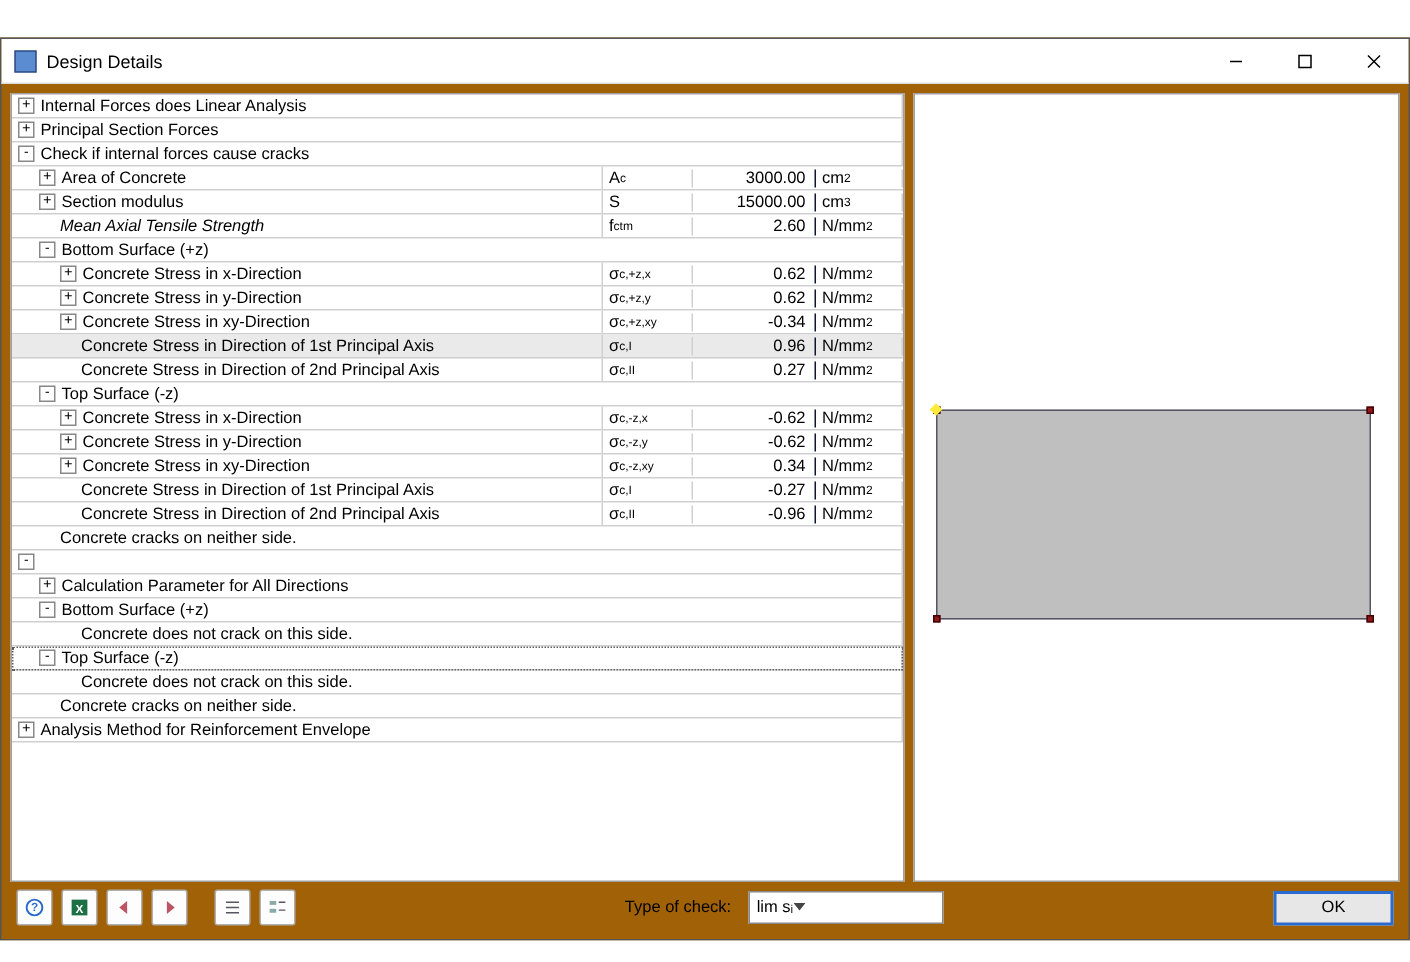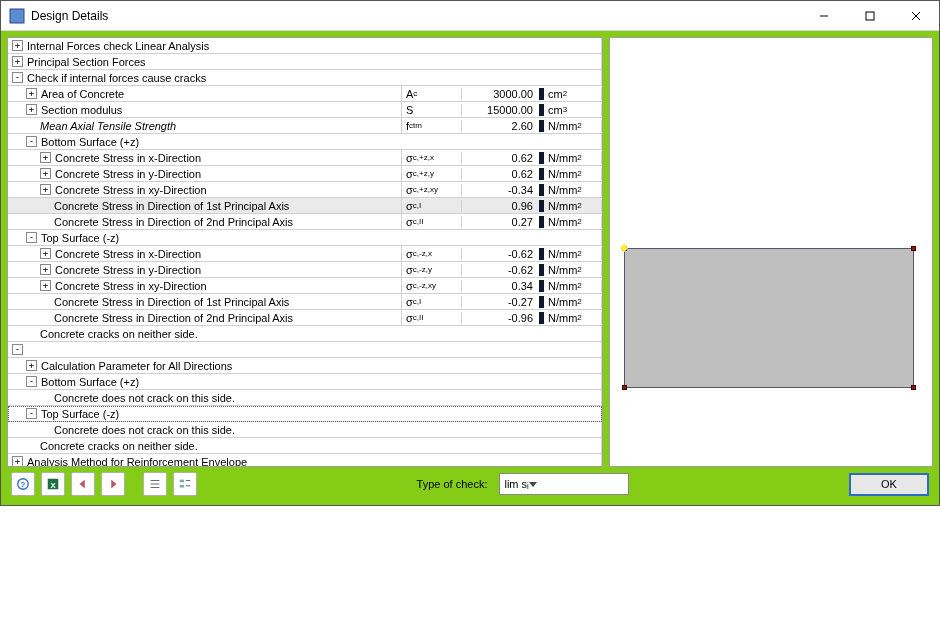--- a/index.html
+++ b/index.html
@@ -1,34 +1,34 @@
 <!DOCTYPE html>
 <html><head>
 <meta charset="utf-8">
 <style>
   * { box-sizing: border-box; }
   html, body { margin:0; padding:0; font-family: "Segoe UI", Tahoma, sans-serif; font-size:11px; color:#000; background:#fff; }
-  .window { width:940px; height:506px; border:1px solid #555; background:#84cc16; position:relative; display:flex; flex-direction:column; }
+  .window { width:940px; height:602px; border:1px solid #555; background:#a16207; position:relative; display:flex; flex-direction:column;margin-top:25px; }
   .titlebar { height:30px; background:#fff; display:flex; align-items:center; padding:0 0 0 8px; border-bottom:1px solid #ddd; }
   .titlebar .title { flex:1; font-size:12px; }
   .titlebar .icon-app { width:16px; height:16px; margin-right:6px; display:inline-flex; align-items:center; justify-content:center; }
   .winbtn { width:46px; height:30px; display:flex; align-items:center; justify-content:center; }
   .body { flex:1; display:flex; padding:6px 6px 0 6px; gap:6px; min-height:0; }
   .left-panel { width:596px; border:1px solid #a0a0a0; background:#fff; display:flex; flex-direction:column; }
   .blue-header { background:#dbe7f3; height:18px; display:flex; align-items:center; padding:0 6px; font-size:11px; border-bottom:1px solid #c0c0c0; }
   .blue-header .left { color:#1a3b8f; }
   .blue-header .spacer { flex:1; }
   .blue-header .right { color:#1a3b8f; }
   .tree { flex:1; overflow:auto; }
   .row { height:16px; border-bottom:1px solid #d0d0d0; display:flex; align-items:center; }
   .row.selected { background:#eaeaea; }
   .row.dotted { outline:1px dotted #606060; outline-offset:-1px; }
   .cell-label { display:flex; align-items:center; height:100%; border-right:1px solid #d0d0d0; padding-left:4px; overflow:hidden; white-space:nowrap; }
   .cell-sym   { width:60px; border-right:1px solid #d0d0d0; padding-left:4px; display:flex; align-items:center; }
-  .cell-val   { width:82px; border-right:5px solid #0f172a; padding-right:6px; text-align:right; display:flex; align-items:center; justify-content:flex-end; }
+  .cell-val   { width:82px; border-right:1px solid #0f172a; padding-right:6px; text-align:right; display:flex; align-items:center; justify-content:flex-end; }
   .cell-unit  { width:58px; border-right:1px solid #d0d0d0; padding-left:4px; display:flex; align-items:center; }
   .exp { width:11px; height:11px; border:1px solid #888; margin-right:4px; display:inline-flex; align-items:center; justify-content:center; font-size:9px; line-height:9px; font-family:monospace; background:#fff; flex-shrink:0; }
   .ind { width:14px; flex-shrink:0; }
   .sup { font-size:8px; vertical-align:super; }
   .sub { font-size:8px; vertical-align:sub; }
   .right-panel { flex:1; border:1px solid #a0a0a0; background:#fff; position:relative; }
   .shape-rect { position:absolute; left:14px; top:210px; width:290px; height:140px; background:#bfbfbf; border:1px solid #556; }
   .handle { position:absolute; width:5px; height:5px; background:#8b1a1a; border:1px solid #400; }
   .handle.tl { left:-3px; top:-3px; }
   .handle.tr { right:-3px; top:-3px; }
@@ -72,21 +72,21 @@
         </svg>
       </div>
   </div>
 
   <div class="body">
     <div class="left-panel">
       <div class="tree" id="tree">
           <div class="row">
             <div class="cell-label" style="width: 594px;">
               <span class="exp">+</span>
-              <span>Internal Forces check Linear Analysis</span>
+              <span>Internal Forces does Linear Analysis</span>
             </div>
           </div>
           <div class="row">
             <div class="cell-label" style="width: 594px;">
               <span class="exp">+</span>
               <span>Principal Section Forces</span>
             </div>
           </div>
           <div class="row">
             <div class="cell-label" style="width: 594px;">

